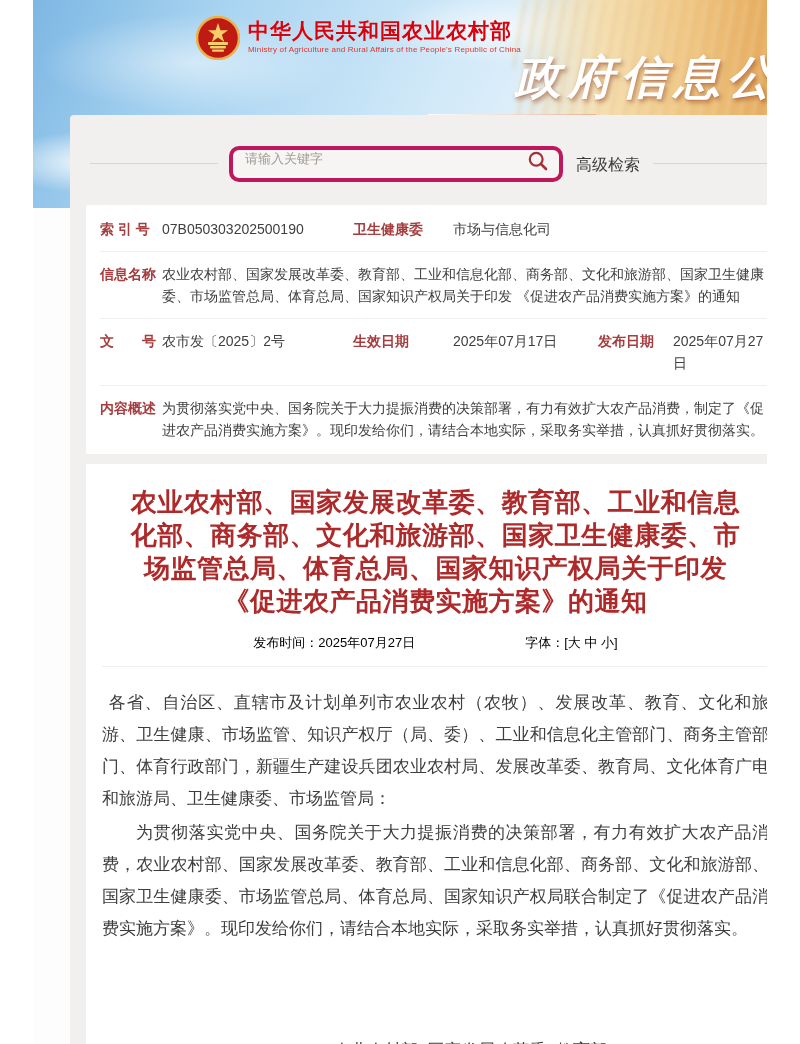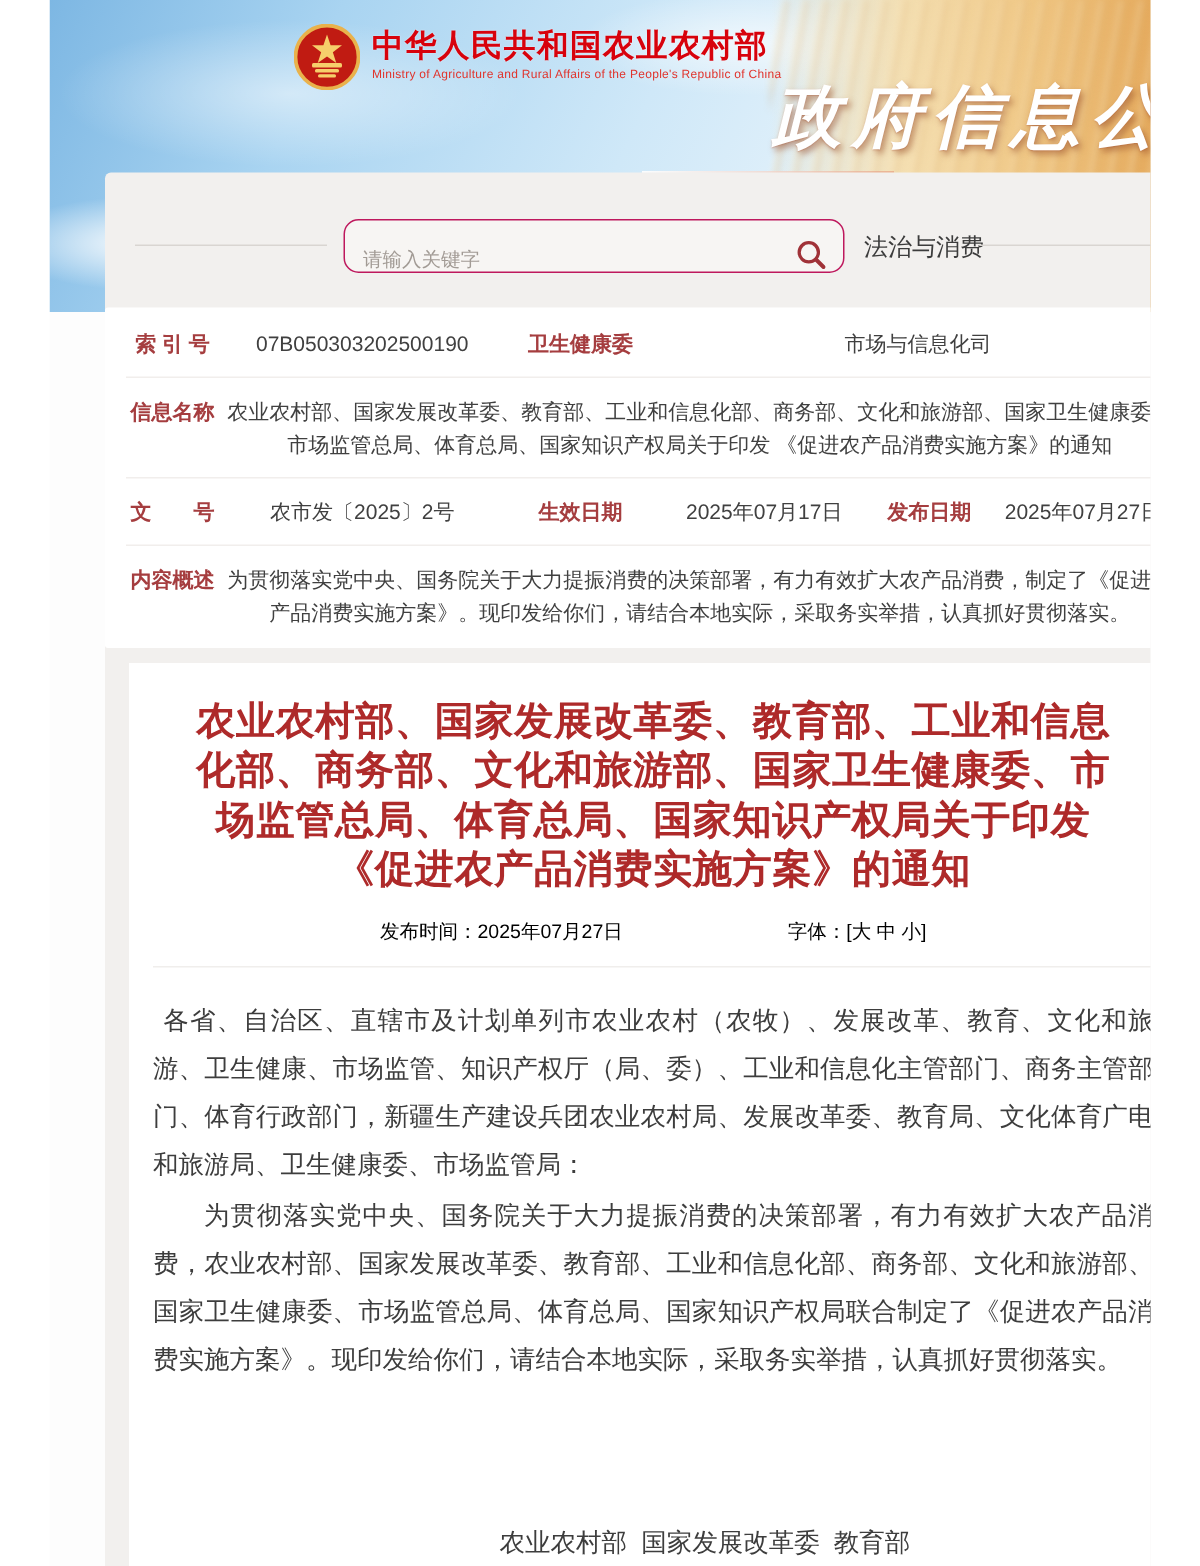--- a/index.html
+++ b/index.html
@@ -35,29 +35,29 @@
 
   
   .card{position:absolute;left:37px;top:115px;width:731px;height:929px;background:#f2f0ee;
     border-radius:4px 4px 0 0;}
 
   .search-row{position:relative;height:90px;}
   .hline{position:absolute;top:48px;height:1px;background:#d9d5d1;}
   .hline.left{left:20px;width:128px;}
   .hline.right{left:583px;width:126px;}
   .search-box{position:absolute;left:159px;top:31px;width:334px;height:36px;background:#f7f5f3;
-    border:1px solid #be185d;border-radius:10px;display:flex;align-items:flex-end;padding:0 10px;box-sizing:border-box;}
+    border:4px solid #be185d;border-radius:10px;display:flex;align-items:flex-start;padding:0 10px;box-sizing:border-box;}
   .search-box input{flex:1;border:none;outline:none;background:transparent;font-size:13px;color:#555;
     font-family:"Liberation Sans","DejaVu Sans",sans-serif;}
   .search-box input::placeholder{color:#a29b95;}
   .search-ico{width:22px;height:22px;flex:0 0 auto;cursor:pointer;}
   .advanced{position:absolute;left:506px;top:40px;font-size:16px;color:#3c3c3c;cursor:pointer;}
 
   
-  .meta-box{margin:0 0;background:#ffffff;border-radius:2px;padding:2px 14px;text-align:center;}
+  .meta-box{margin:0 16px;background:#ffffff;border-radius:2px;padding:2px 14px;}
   .meta-row{display:flex;align-items:flex-start;padding:11px 0;border-bottom:1px solid #f1eeec;font-size:14px;line-height:22px;}
   .meta-row:last-child{border-bottom:none;}
   .ml{color:#a53d3f;font-weight:bold;flex:0 0 auto;white-space:pre;}
   .mv{color:#404040;}
   .w-l1{width:62px;}
   .w-v1{width:191px;}
   .w-l2{width:100px;}
   .w-v2{width:145px;}
   .w-l3{width:75px;}
   .mv.grow{flex:1;}
@@ -117,21 +117,21 @@
 
     <div class="search-row">
       <span class="hline left"></span>
       <div class="search-box">
         <input type="text" placeholder="请输入关键字" style="">
         <svg class="search-ico" viewBox="0 0 22 22">
           <circle cx="9.2" cy="9.2" r="6.4" fill="none" stroke="#a03238" stroke-width="2.2"></circle>
           <line x1="14" y1="14" x2="19" y2="19" stroke="#a03238" stroke-width="2.6" stroke-linecap="round"></line>
         </svg>
       </div>
-      <span class="advanced">法治与消费</span>
+      <span class="advanced">高级检索</span>
       <span class="hline right"></span>
     </div>
 
     <div class="meta-box">
       <div class="meta-row">
         <span class="ml w-l1">索 引 号</span>
         <span class="mv w-v1">07B050303202500190</span>
         <span class="ml w-l2">卫生健康委</span>
         <span class="mv grow">市场与信息化司</span>
       </div>

